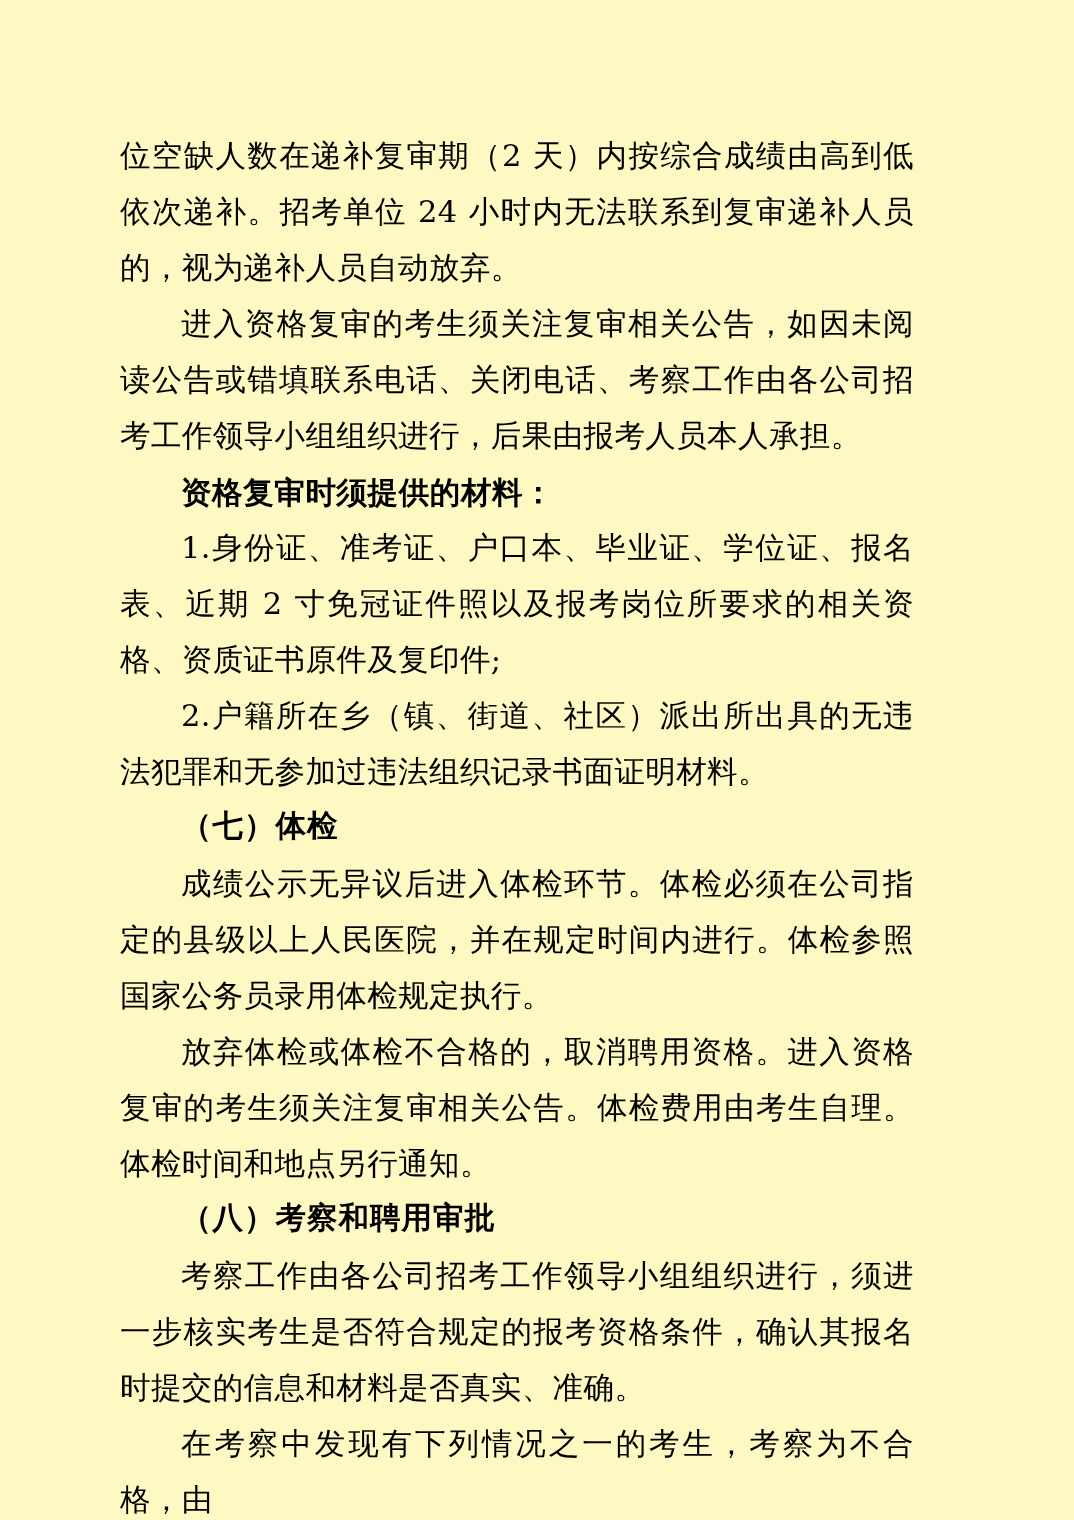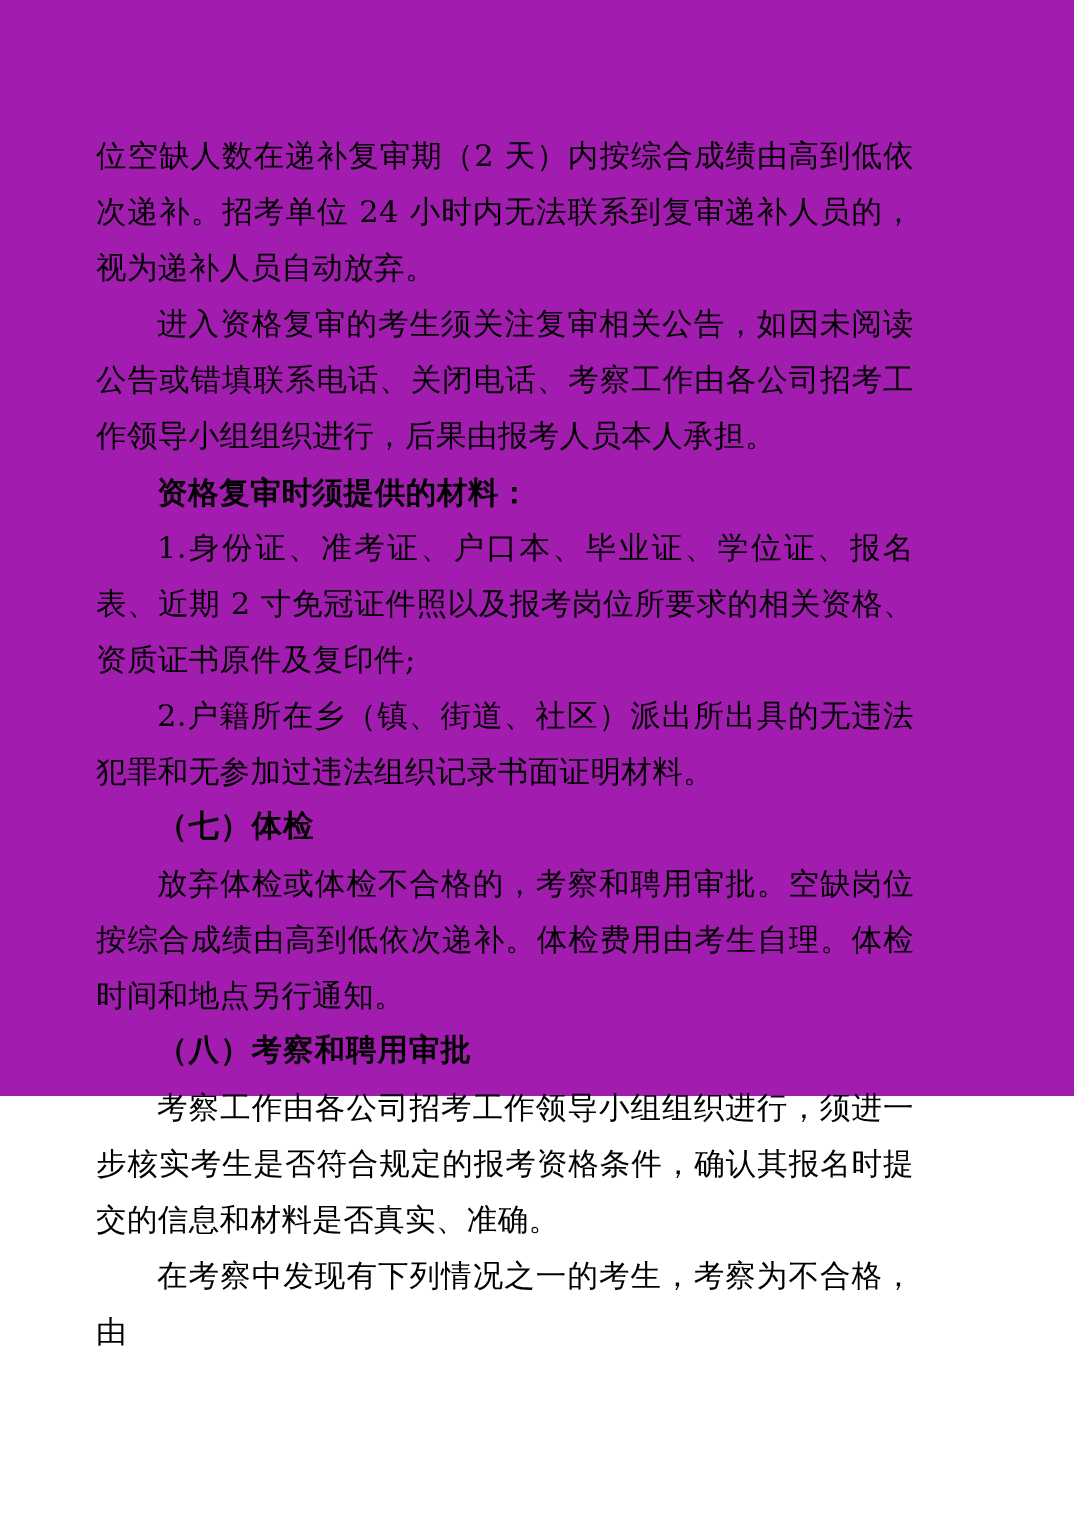--- a/index.html
+++ b/index.html
@@ -10,24 +10,24 @@
   body {
     width: 1074px;
     height: 1520px;
     font-family: "DejaVu Serif", "Liberation Serif", serif;
     color: #000000;
     overflow: hidden;
   }
   .page {
     position: relative;
     width: 1074px;
-    height: 1096px;
-    background: #a21caf;
+    height: 1520px;
+    background: #fef9c3;
     box-sizing: border-box;
-    padding: 128px 160px 40px 96px;
+    padding: 128px 160px 40px 120px;
   }
   .doc-body {
     font-size: 30.5px;
     line-height: 56px;
     letter-spacing: 0.4px;
     text-align: justify;
     text-justify: inter-ideograph;
   }
   p {
     margin: 0;
@@ -63,22 +63,23 @@
     <p class="para">进入资格复审的考生须关注复审相关公告，如因未阅读公告或错填联系电话、关闭电话、考察工作由各公司招考工作领导小组组织进行，后果由报考人员本人承担。</p>
 
     <p class="subheading">资格复审时须提供的材料：</p>
 
     <p class="para">1.身份证、准考证、户口本、毕业证、学位证、报名表、近期 2 寸免冠证件照以及报考岗位所要求的相关资格、资质证书原件及复印件;</p>
 
     <p class="para">2.户籍所在乡（镇、街道、社区）派出所出具的无违法犯罪和无参加过违法组织记录书面证明材料。</p>
 
     <p class="heading">（七）体检</p>
 
+    <p class="para">成绩公示无异议后进入体检环节。体检必须在公司指定的县级以上人民医院，并在规定时间内进行。体检参照国家公务员录用体检规定执行。</p>
 
-    <p class="para">放弃体检或体检不合格的，考察和聘用审批。空缺岗位按综合成绩由高到低依次递补。体检费用由考生自理。体检时间和地点另行通知。</p>
+    <p class="para">放弃体检或体检不合格的，取消聘用资格。进入资格复审的考生须关注复审相关公告。体检费用由考生自理。体检时间和地点另行通知。</p>
 
     <p class="heading">（八）考察和聘用审批</p>
 
     <p class="para">考察工作由各公司招考工作领导小组组织进行，须进一步核实考生是否符合规定的报考资格条件，确认其报名时提交的信息和材料是否真实、准确。</p>
 
     <p class="para">在考察中发现有下列情况之一的考生，考察为不合格，由</p>
 
   </div>
 </div>
 

